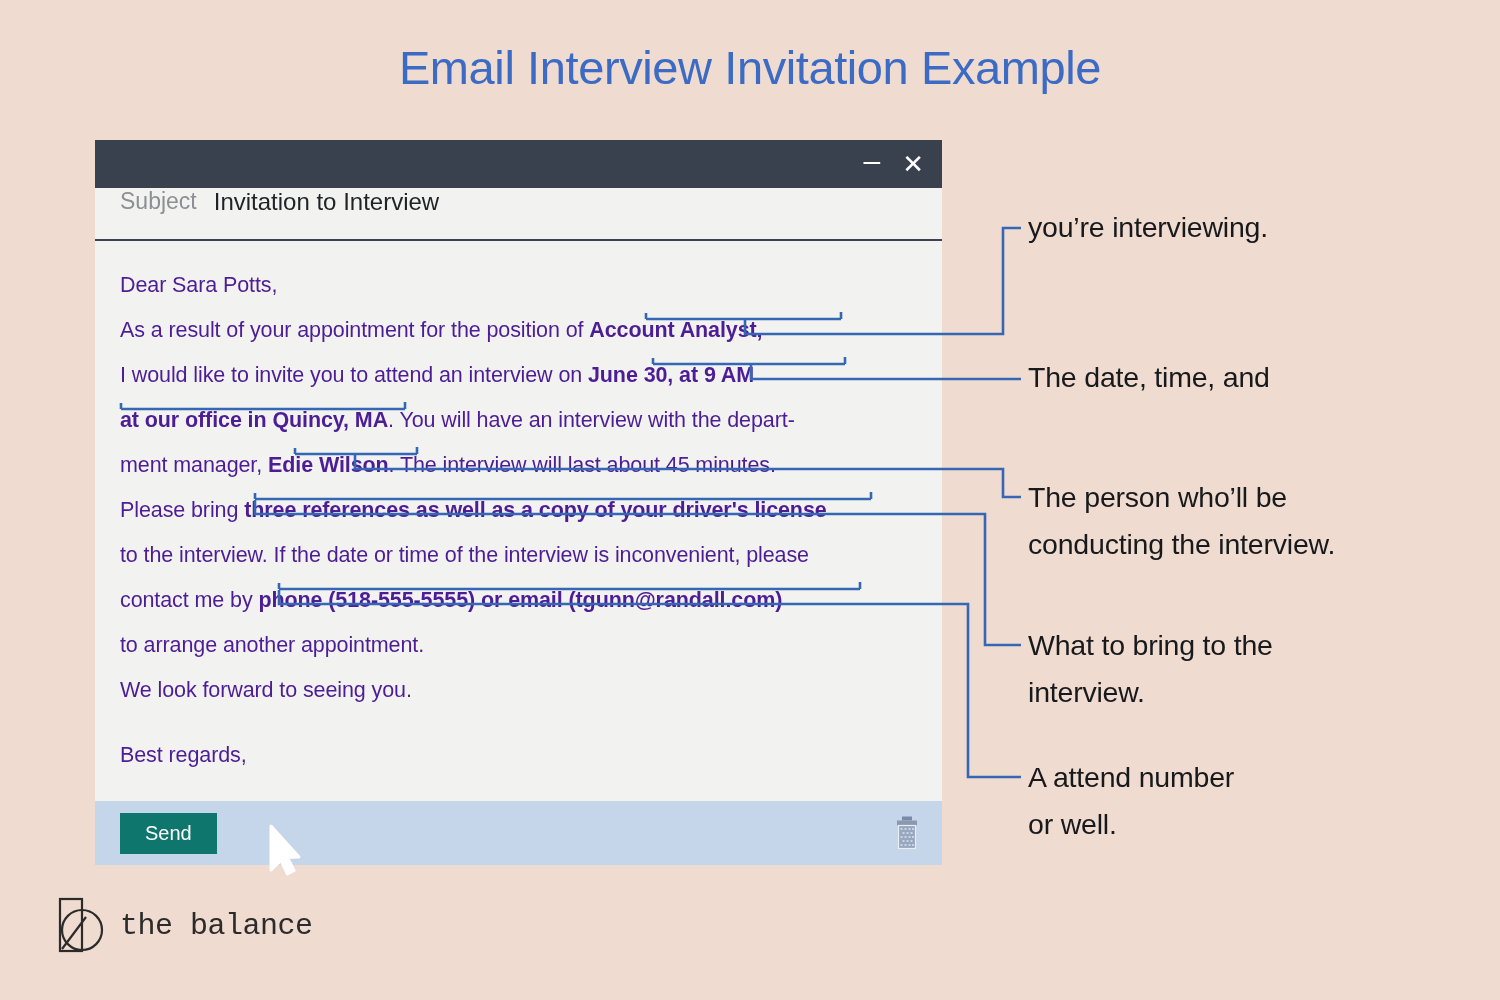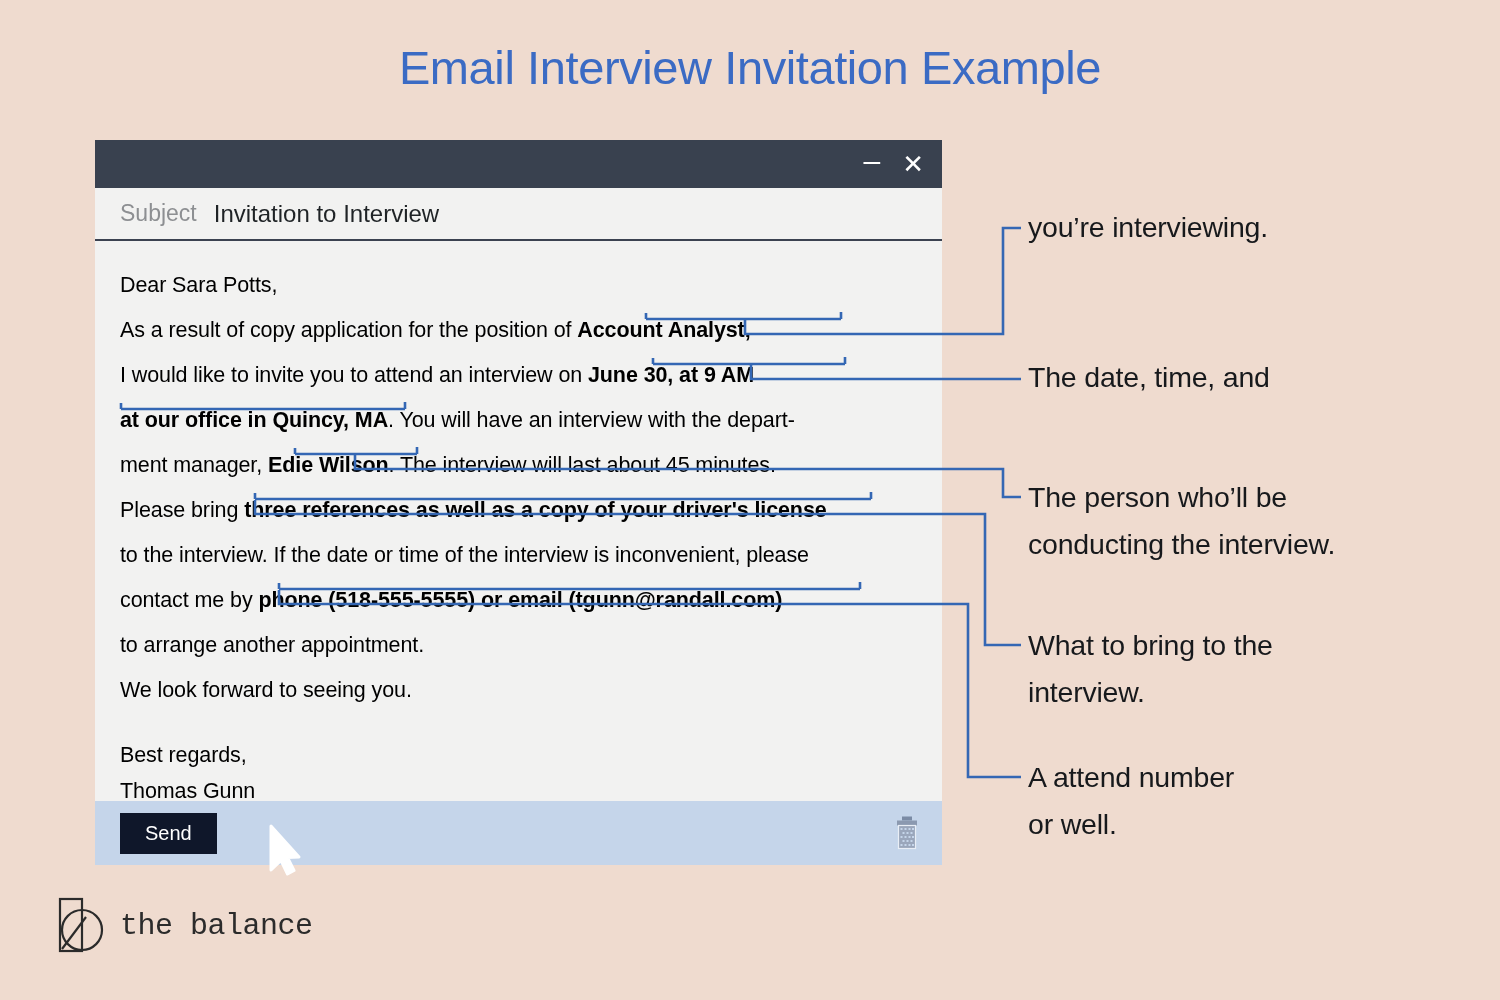--- a/index.html
+++ b/index.html
@@ -70,21 +70,21 @@
     font-size: 30px;
     position: relative;
     top: -3px;
   }
 
   .subject-bar {
     height: 53px;
     background: #f2f2f1;
     border-bottom: 2px solid #3b4250;
     display: flex;
-    align-items: center;
+    align-items: flex-start;
     padding-left: 25px;
     box-sizing: border-box;
   }
   .subject-label {
     color: #8d8f92;
     font-size: 23px;
     margin-right: 17px;
   }
   .subject-value {
     color: #1f2326;
@@ -93,21 +93,21 @@
 
   .email-body {
     position: relative;
     height: 560px;
     background: #f2f2f1;
     padding: 22px 0 0 25px;
     box-sizing: border-box;
   }
   .body-line {
     font-size: 21.5px;
-    color: #000000;
+    color: #4c1d95;
     line-height: 45px;
     height: 45px;
     white-space: nowrap;
     letter-spacing: -0.1px;
   }
   .body-line.blank { height: 24px; line-height: 24px; }
   .body-line.tight { line-height: 36px; height: 36px; }
   .body-line b {
     font-weight: 700;
   }
@@ -116,21 +116,21 @@
     position: relative;
     height: 64px;
     background: #c5d5ea;
     display: flex;
     align-items: center;
     justify-content: space-between;
     padding: 0 22px 0 25px;
     box-sizing: border-box;
   }
   .send-button {
-    background: #0f172a;
+    background: #0f766e;
     color: #ffffff;
     font-size: 20px;
     padding: 9px 25px;
     border: none;
     cursor: pointer;
     font-family: "Liberation Sans", sans-serif;
     line-height: 1.15;
   }
   .trash-icon {
     width: 26px;
@@ -203,33 +203,32 @@
     </div>
 
     <div class="subject-bar">
       <span class="subject-label">Subject</span>
       <span class="subject-value">Invitation to Interview</span>
     </div>
 
     <div class="email-body">
       <div id="body-lines">
           <div class="body-line"><span>Dear Sara Potts,</span></div>
-          <div class="body-line"><span>As a result of copy application for the position of </span><b>Account Analyst,</b></div>
+          <div class="body-line"><span>As a result of your appointment for the position of </span><b>Account Analyst,</b></div>
           <div class="body-line"><span>I  would like to invite you to attend an interview on </span><b>June 30, at 9 AM</b></div>
           <div class="body-line"><b>at our office in Quincy, MA</b><span>. You will have an interview with the depart-</span></div>
           <div class="body-line"><span>ment manager, </span><b>Edie Wilson</b><span>. The interview will last about 45 minutes.</span></div>
           <div class="body-line"><span>Please bring </span><b>three references as well as a copy of your driver's license</b></div>
           <div class="body-line"><span>to the interview. If the date or time of the interview is inconvenient, please</span></div>
           <div class="body-line"><span>contact me by </span><b>phone (518-555-5555) or email (tgunn@randall.com)</b></div>
           <div class="body-line"><span>to arrange another appointment.</span></div>
           <div class="body-line"><span>We look forward to seeing you.</span></div>
         </div>
       <div class="body-line blank"></div>
       <div class="body-line tight">Best regards,</div>
-      <div class="body-line tight">Thomas Gunn</div>
     </div>
 
     <div class="email-footer">
       <button class="send-button">Send</button>
       <span>
         <svg class="trash-icon" viewBox="0 0 26 34">
           <rect x="8" y="0.5" width="10" height="4" fill="#7b8ba5"></rect>
           <rect x="3" y="4.5" width="20" height="5" fill="#8b99b0"></rect>
           <rect x="4.5" y="9.5" width="17" height="23" fill="#9aa6bb" stroke="#e9eef6" stroke-width="1.2"></rect>
           <g fill="#c5d5ea">

